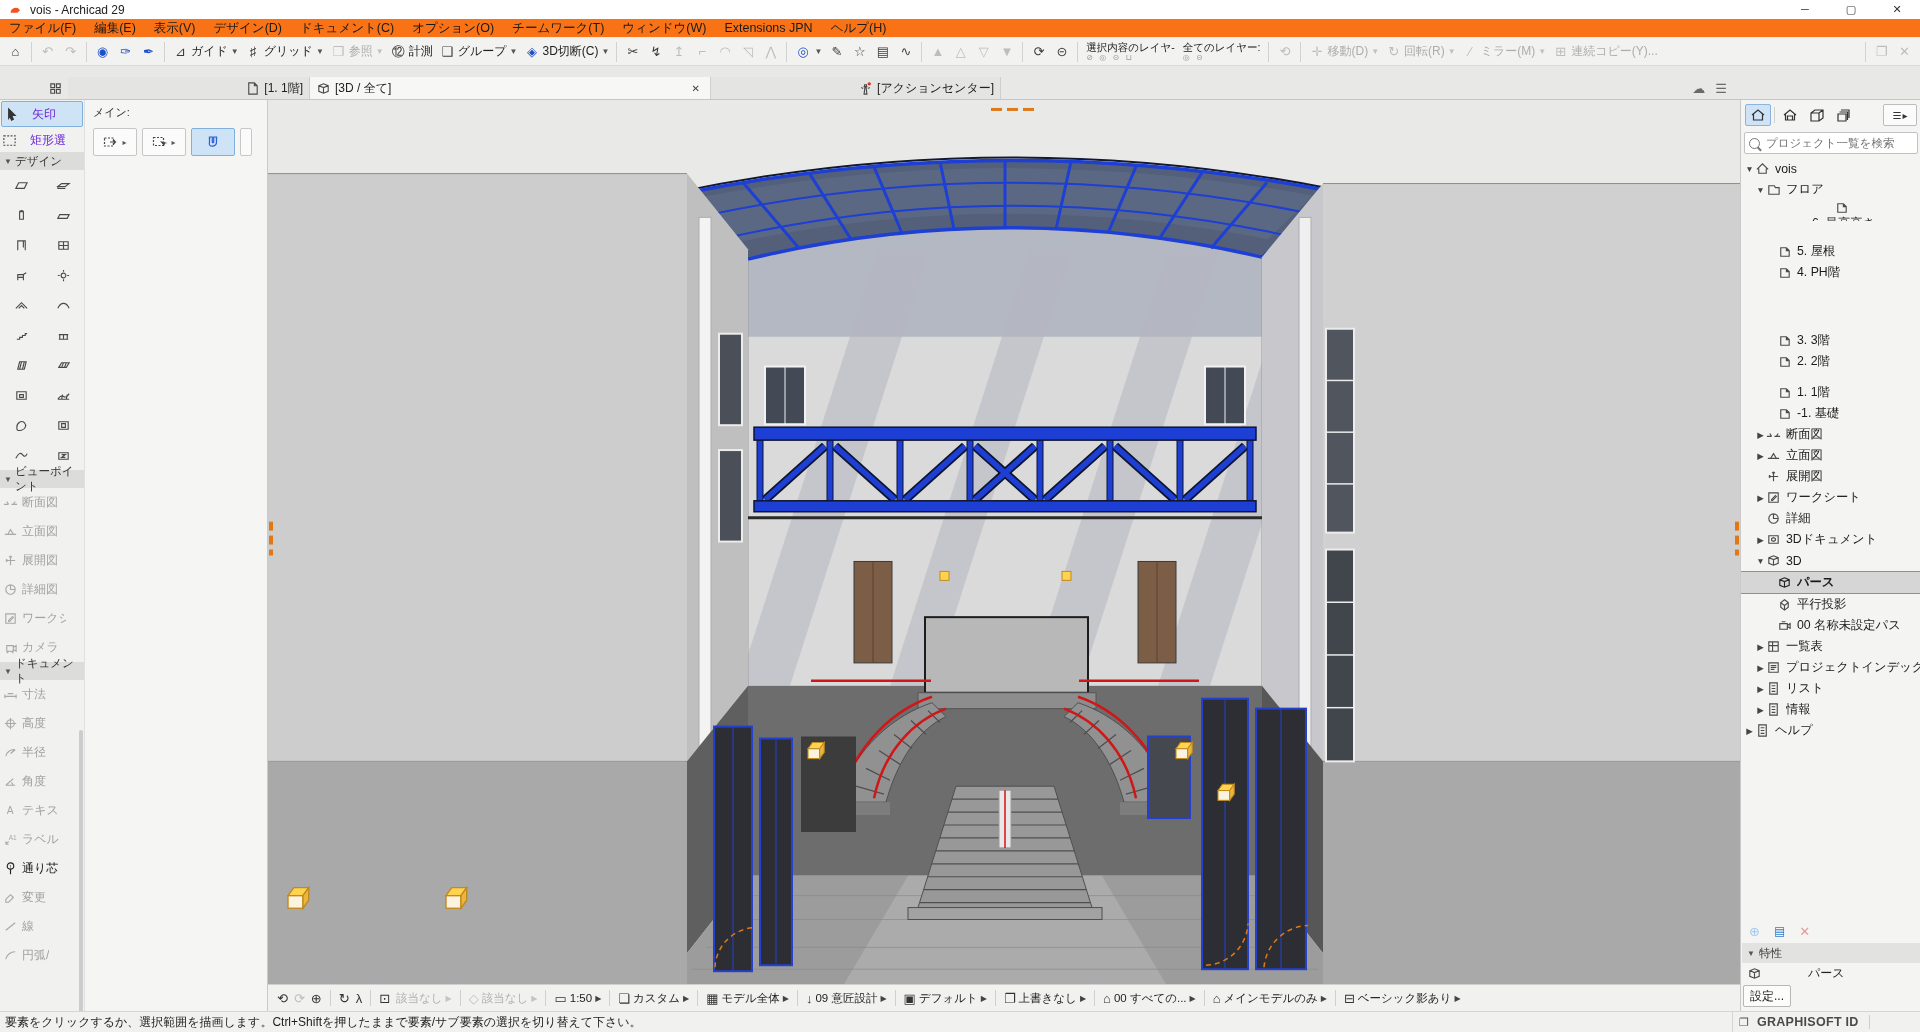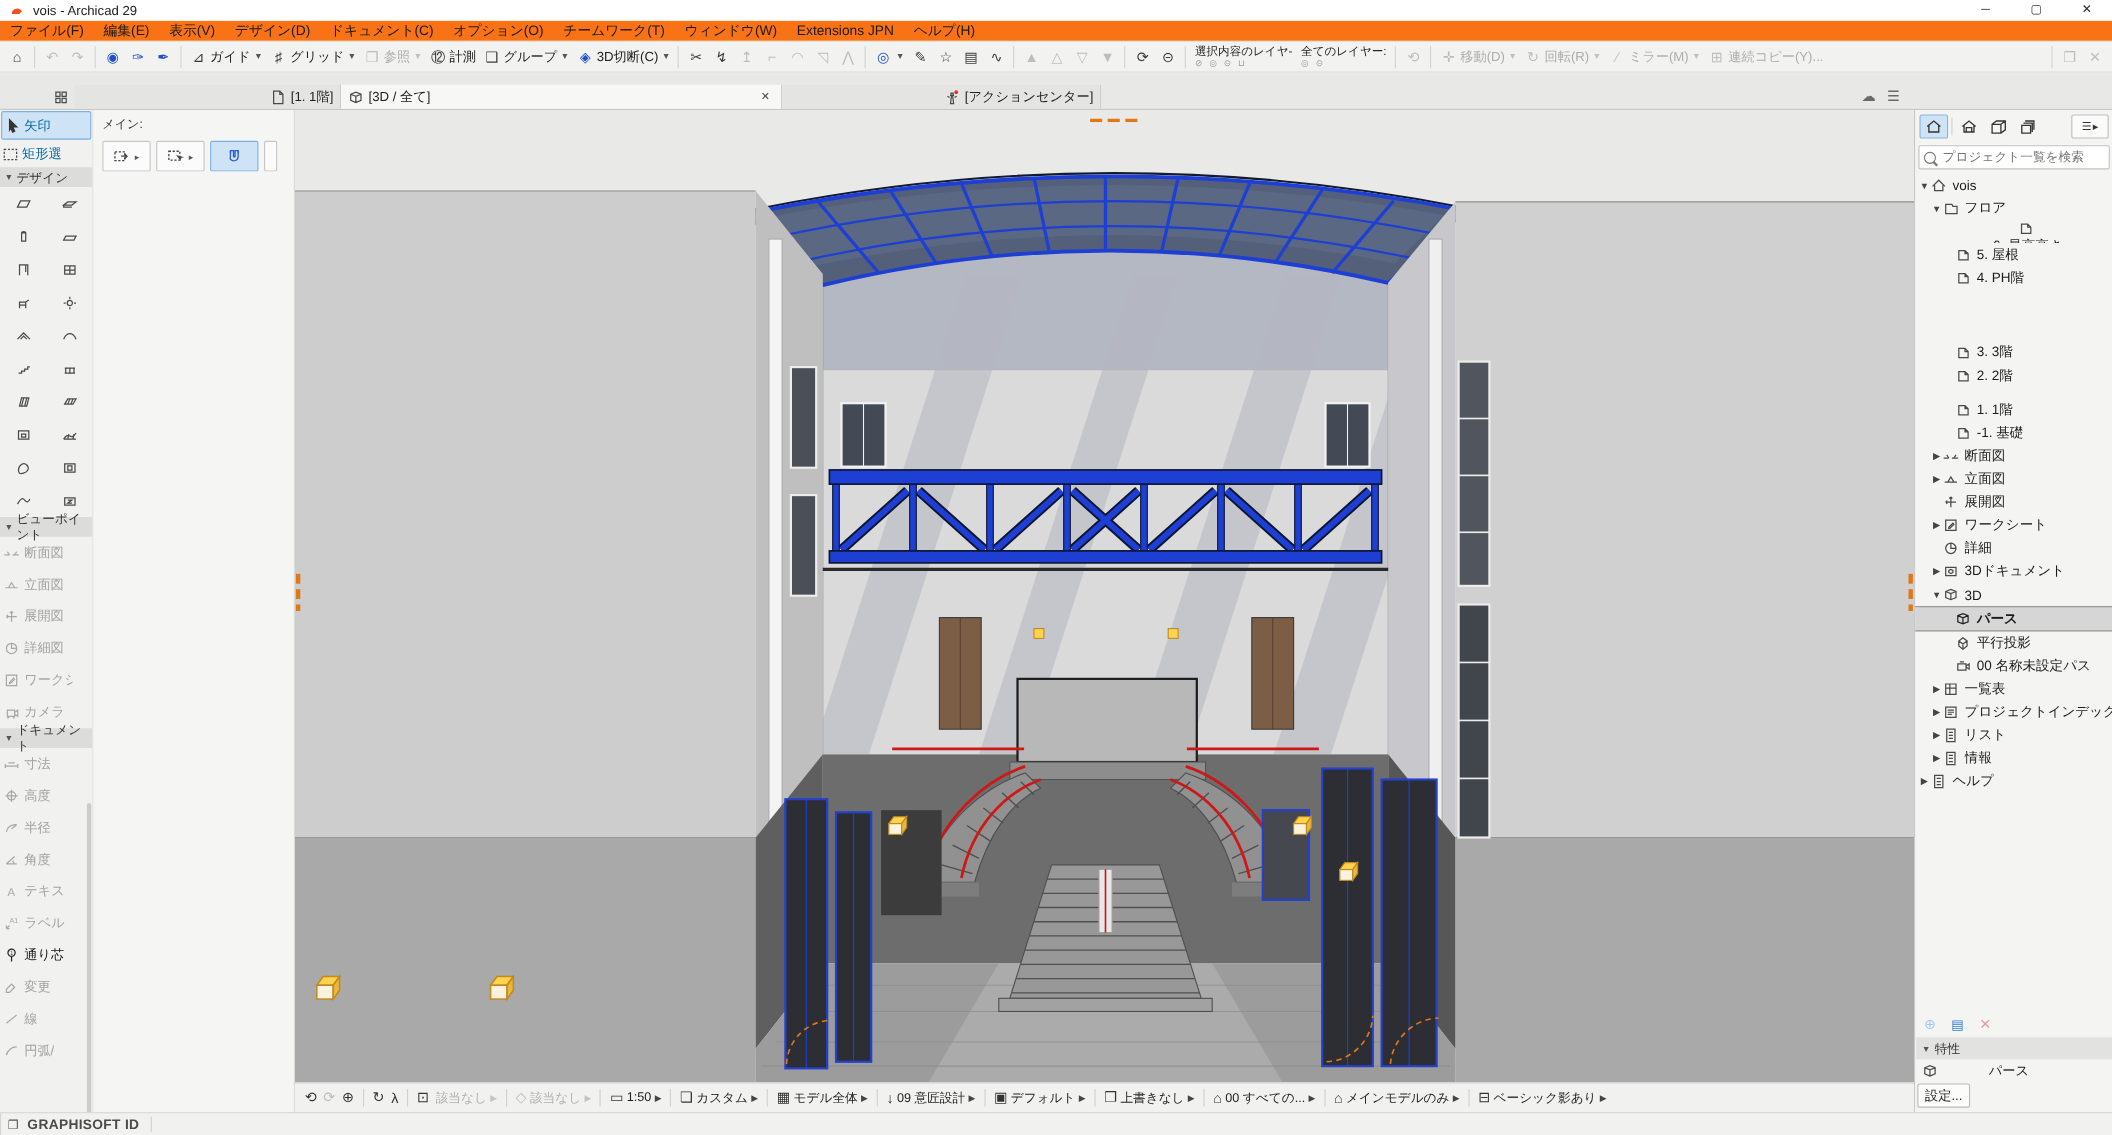--- a/index.html
+++ b/index.html
@@ -46,21 +46,21 @@
   .tbr-pad{width:181px;flex:0 0 auto;}
 
   
   .main{display:flex;flex:1 1 auto;min-height:0;}
   .leftcol{width:267px;flex:0 0 auto;display:flex;border-right:1px solid #c9c9c9;background:#f4f4f3;}
   .centercol{width:1472px;flex:0 0 auto;display:flex;flex-direction:column;background:#e9e9e7;}
   .rightcol{width:180px;flex:0 0 auto;background:#f4f4f3;display:flex;flex-direction:column;min-height:0;}
 
   
   .toolbox{width:84px;flex:0 0 auto;background:#f1f1f0;border-right:1px solid #e0e0e0;position:relative;overflow:hidden;}
-  .tool-row{height:24px;display:flex;align-items:center;gap:3px;padding:0 2px;font-size:12px;color:#0369a1;}
+  .tool-row{height:24px;display:flex;align-items:center;gap:13px;padding:0 2px;font-size:12px;color:#6d28d9;}
   .tool-row.sel{background:var(--c-selection_bg);border:1px solid #7fb0de;border-radius:2px;margin:1px;}
   .tool-row .ti{flex:0 0 auto;}
   .sec-hdr{height:18px;background:#dcdcdb;display:flex;align-items:center;font-size:11.5px;color:#333;padding-left:4px;gap:3px;}
   .sec-hdr .tri{font-size:8px;color:#555;}
   .tool-grid{display:grid;grid-template-columns:42px 42px;}
   .tool-cell{height:30px;display:flex;align-items:center;justify-content:center;}
   .trow{height:29px;display:flex;align-items:center;gap:4px;padding-left:3px;font-size:12px;color:#a2a2a2;}
   .trow.on{color:#141414;font-weight:500;}
   .trow .lbl{white-space:nowrap;overflow:hidden;max-width:44px;}
   .tb-scroll{position:absolute;right:1px;top:630px;width:4px;height:290px;background:#cccccc;border-radius:2px;}
@@ -964,21 +964,21 @@
             </svg>
             <span class="trlabel">フロア</span>
           </div>
           <div class="trnode" style="padding-left: 25px; flex-direction: column;">
             <span class="chev"></span>
             <svg class="ti " viewBox="0 0 16 16">
               <path d="M4 4h6l3 3v6H4z M10 4v3h3"></path>
             </svg>
             <span class="trlabel">6. 最高高さ</span>
           </div>
-          <div class="trnode" style="padding-left: 25px;">
+          <div class="trnode" style="padding-left: 25px; margin-top: 20px;">
             <span class="chev"></span>
             <svg class="ti " viewBox="0 0 16 16">
               <path d="M4 4h6l3 3v6H4z M10 4v3h3"></path>
             </svg>
             <span class="trlabel">5. 屋根</span>
           </div>
           <div class="trnode" style="padding-left: 25px;">
             <span class="chev"></span>
             <svg class="ti " viewBox="0 0 16 16">
               <path d="M4 4h6l3 3v6H4z M10 4v3h3"></path>
@@ -1135,18 +1135,19 @@
               <path d="M3 5l5-2 5 2v6l-5 2-5-2z M3 5l5 2 5-2 M8 7v6"></path>
             </svg>
           <span class="plabel">パース</span>
         </div>
         <button class="settings-btn">設定...</button>
       </div>
     </div>
   </div>
 
   <div class="bottomrow">
+    <div class="statusbar">要素をクリックするか、選択範囲を描画します。Ctrl+Shiftを押したままで要素/サブ要素の選択を切り替えて下さい。</div>
     <div class="gfooter">
       <span class="gf-ic">❐</span>
       <span class="gf-text">GRAPHISOFT ID</span>
     </div>
   </div>
 </div>
 
 </body></html>

